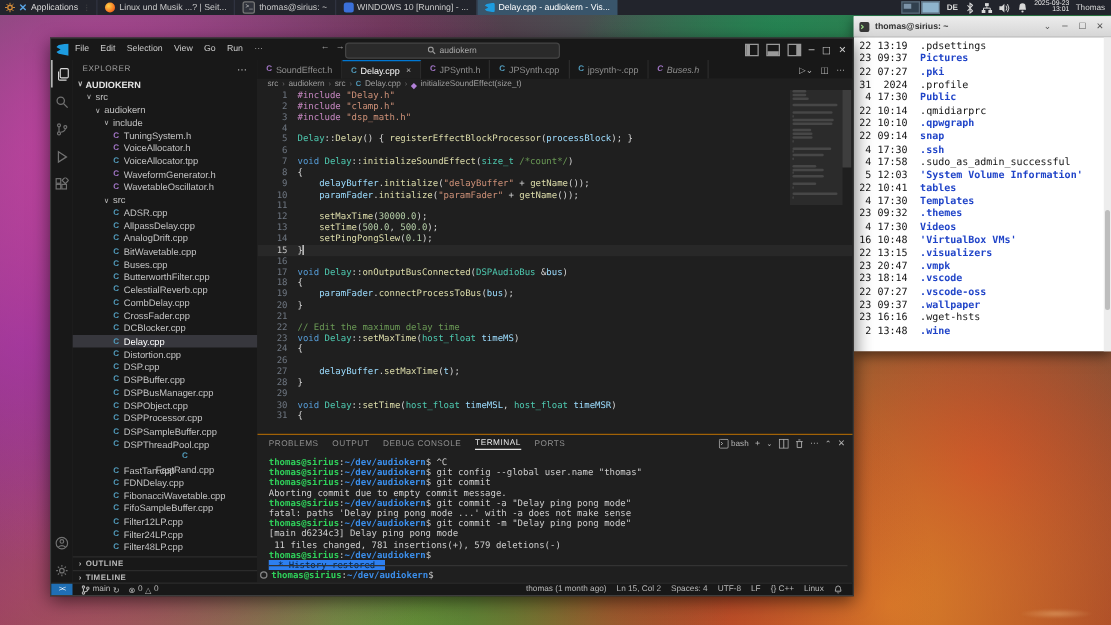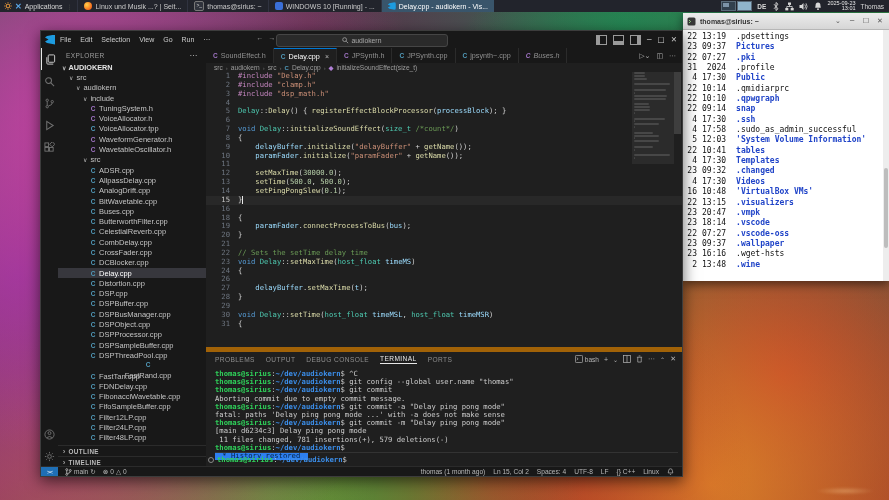--- a/index.html
+++ b/index.html
@@ -124,21 +124,21 @@
   .code-line.cur .ln{color:#c6c6c6;}
   .pre{color:#C586C0}.str{color:#CE9178}.type{color:#4EC9B0}.fn{color:#DCDCAA}
   .kw{color:#569CD6}.var{color:#9CDCFE}.num{color:#B5CEA8}.com{color:#6A9955}.pln{color:#d4d4d4}
   .cursor{display:inline-block;width:1px;height:8px;background:#e8e8e8;vertical-align:middle;}
   .minimap{position:absolute;right:10px;top:24px;width:38px;height:270px;opacity:.8;}
   .mm-line{height:2px;margin-bottom:.85px;background:#8a8a8a;opacity:.38;border-radius:1px;}
   .mm-view{position:absolute;left:-2px;right:-2px;top:0;height:92px;background:rgba(255,255,255,.07);}
   .ed-scroll{position:absolute;right:0;top:24px;width:9px;height:275px;}
   .ed-thumb{position:absolute;left:1px;right:1px;top:0;height:62px;background:rgba(121,121,121,.35);}
   
-  .panel{position:absolute;left:0;right:0;top:299px;bottom:0;background:#1f1f1f;border-top:5px solid #a16207;}
+  .panel{position:absolute;left:0;right:0;top:299px;bottom:0;background:#1f1f1f;border-top:1px solid #a16207;}
   .panel-header{height:14px;display:flex;align-items:center;gap:11px;padding-left:9px;font-size:6.6px;
     letter-spacing:.4px;color:#8f8f8f;}
   .panel-tab.active{color:#e7e7e7;border-bottom:1px solid #e7e7e7;padding-bottom:1px;}
   .panel-right{margin-left:auto;display:flex;align-items:center;gap:5px;padding-right:6px;color:#b5b5b5;
     font-size:7px;}
   .panel-right .shell{display:flex;align-items:center;gap:2px;font-size:6.5px;}
   .term-lines{position:absolute;left:9px;right:4px;top:18px;font-family:"DejaVu Sans Mono",monospace;
     font-size:7.2px;line-height:8.2px;white-space:pre;}
   .tu{color:#2fd05a;font-weight:bold;} .tp{color:#3b8eea;font-weight:bold;} .tt{color:#cccccc;}
   .notif{display:inline-block;background:#2d7ff0;color:#04213f;padding:0 3px;}
@@ -249,21 +249,21 @@
       <div class="tw-row"><span class="d">31</span><span class="t"> 2024</span><span class="n">.profile</span></div>
       <div class="tw-row"><span class="d">4</span><span class="t">17:30</span><span class="n dir">Public</span></div>
       <div class="tw-row"><span class="d">22</span><span class="t">10:14</span><span class="n">.qmidiarprc</span></div>
       <div class="tw-row"><span class="d">22</span><span class="t">10:10</span><span class="n dir">.qpwgraph</span></div>
       <div class="tw-row"><span class="d">22</span><span class="t">09:14</span><span class="n dir">snap</span></div>
       <div class="tw-row"><span class="d">4</span><span class="t">17:30</span><span class="n dir">.ssh</span></div>
       <div class="tw-row"><span class="d">4</span><span class="t">17:58</span><span class="n">.sudo_as_admin_successful</span></div>
       <div class="tw-row"><span class="d">5</span><span class="t">12:03</span><span class="n dir">'System Volume Information'</span></div>
       <div class="tw-row"><span class="d">22</span><span class="t">10:41</span><span class="n dir">tables</span></div>
       <div class="tw-row"><span class="d">4</span><span class="t">17:30</span><span class="n dir">Templates</span></div>
-      <div class="tw-row"><span class="d">23</span><span class="t">09:32</span><span class="n dir">.changed</span></div>
+      <div class="tw-row"><span class="d">23</span><span class="t">09:32</span><span class="n dir">.themes</span></div>
       <div class="tw-row"><span class="d">4</span><span class="t">17:30</span><span class="n dir">Videos</span></div>
       <div class="tw-row"><span class="d">16</span><span class="t">10:48</span><span class="n dir">'VirtualBox VMs'</span></div>
       <div class="tw-row"><span class="d">22</span><span class="t">13:15</span><span class="n dir">.visualizers</span></div>
       <div class="tw-row"><span class="d">23</span><span class="t">20:47</span><span class="n dir">.vmpk</span></div>
       <div class="tw-row"><span class="d">23</span><span class="t">18:14</span><span class="n dir">.vscode</span></div>
       <div class="tw-row"><span class="d">22</span><span class="t">07:27</span><span class="n dir">.vscode-oss</span></div>
       <div class="tw-row"><span class="d">23</span><span class="t">09:37</span><span class="n dir">.wallpaper</span></div>
       <div class="tw-row"><span class="d">23</span><span class="t">16:16</span><span class="n">.wget-hsts</span></div>
       <div class="tw-row"><span class="d">2</span><span class="t">13:48</span><span class="n dir">.wine</span></div>
     </div>
@@ -579,25 +579,26 @@
         <div class="code-line"><span class="ln">7</span><span><span class="kw">void</span><span class="pln"> </span><span class="type">Delay</span><span class="pln">::</span><span class="fn">initializeSoundEffect</span><span class="pln">(</span><span class="type">size_t</span><span class="pln"> </span><span class="com">/*count*/</span><span class="pln">)</span></span></div>
         <div class="code-line"><span class="ln">8</span><span><span class="pln">{</span></span></div>
         <div class="code-line"><span class="ln">9</span><span><span class="pln">    </span><span class="var">delayBuffer</span><span class="pln">.</span><span class="fn">initialize</span><span class="pln">(</span><span class="str">"delayBuffer"</span><span class="pln"> + </span><span class="fn">getName</span><span class="pln">());</span></span></div>
         <div class="code-line"><span class="ln">10</span><span><span class="pln">    </span><span class="var">paramFader</span><span class="pln">.</span><span class="fn">initialize</span><span class="pln">(</span><span class="str">"paramFader"</span><span class="pln"> + </span><span class="fn">getName</span><span class="pln">());</span></span></div>
         <div class="code-line"><span class="ln">11</span><span></span></div>
         <div class="code-line"><span class="ln">12</span><span><span class="pln">    </span><span class="fn">setMaxTime</span><span class="pln">(</span><span class="num">30000.0</span><span class="pln">);</span></span></div>
         <div class="code-line"><span class="ln">13</span><span><span class="pln">    </span><span class="fn">setTime</span><span class="pln">(</span><span class="num">500.0</span><span class="pln">, </span><span class="num">500.0</span><span class="pln">);</span></span></div>
         <div class="code-line"><span class="ln">14</span><span><span class="pln">    </span><span class="fn">setPingPongSlew</span><span class="pln">(</span><span class="num">0.1</span><span class="pln">);</span></span></div>
         <div class="code-line cur"><span class="ln">15</span><span><span class="pln">}</span><span class="cursor"></span></span></div>
         <div class="code-line"><span class="ln">16</span><span></span></div>
+        <div class="code-line"><span class="ln">17</span><span><span class="kw">void</span><span class="pln"> </span><span class="type">Delay</span><span class="pln">::</span><span class="fn">onOutputBusConnected</span><span class="pln">(</span><span class="type">DSPAudioBus</span><span class="pln"> &amp;</span><span class="var">bus</span><span class="pln">)</span></span></div>
         <div class="code-line"><span class="ln">18</span><span><span class="pln">{</span></span></div>
         <div class="code-line"><span class="ln">19</span><span><span class="pln">    </span><span class="var">paramFader</span><span class="pln">.</span><span class="fn">connectProcessToBus</span><span class="pln">(</span><span class="var">bus</span><span class="pln">);</span></span></div>
         <div class="code-line"><span class="ln">20</span><span><span class="pln">}</span></span></div>
         <div class="code-line"><span class="ln">21</span><span></span></div>
-        <div class="code-line"><span class="ln">22</span><span><span class="com">// Sets the setTime delay time</span></span></div>
+        <div class="code-line"><span class="ln">22</span><span><span class="com">// Edit the maximum delay time</span></span></div>
         <div class="code-line"><span class="ln">23</span><span><span class="kw">void</span><span class="pln"> </span><span class="type">Delay</span><span class="pln">::</span><span class="fn">setMaxTime</span><span class="pln">(</span><span class="type">host_float</span><span class="pln"> </span><span class="var">timeMS</span><span class="pln">)</span></span></div>
         <div class="code-line"><span class="ln">24</span><span><span class="pln">{</span></span></div>
         <div class="code-line"><span class="ln">26</span><span></span></div>
         <div class="code-line"><span class="ln">27</span><span><span class="pln">    </span><span class="var">delayBuffer</span><span class="pln">.</span><span class="fn">setMaxTime</span><span class="pln">(</span><span class="var">t</span><span class="pln">);</span></span></div>
         <div class="code-line"><span class="ln">28</span><span><span class="pln">}</span></span></div>
         <div class="code-line"><span class="ln">29</span><span></span></div>
         <div class="code-line"><span class="ln">30</span><span><span class="kw">void</span><span class="pln"> </span><span class="type">Delay</span><span class="pln">::</span><span class="fn">setTime</span><span class="pln">(</span><span class="type">host_float</span><span class="pln"> </span><span class="var">timeMSL</span><span class="pln">, </span><span class="type">host_float</span><span class="pln"> </span><span class="var">timeMSR</span><span class="pln">)</span></span></div>
         <div class="code-line"><span class="ln">31</span><span><span class="pln">{</span></span></div>
       </div>
     <div class="minimap" id="minimap">

